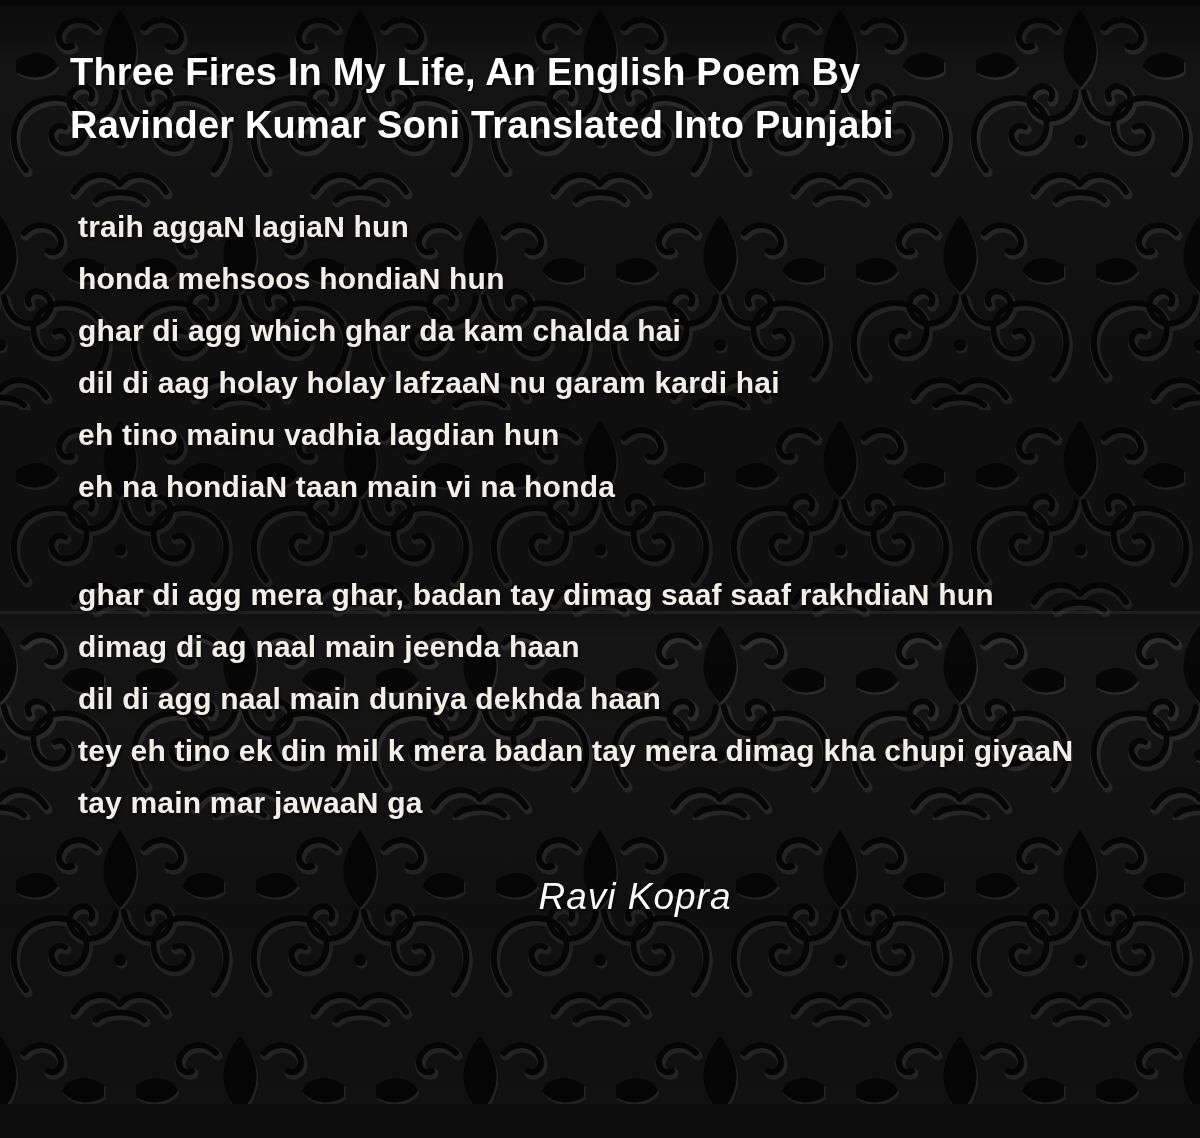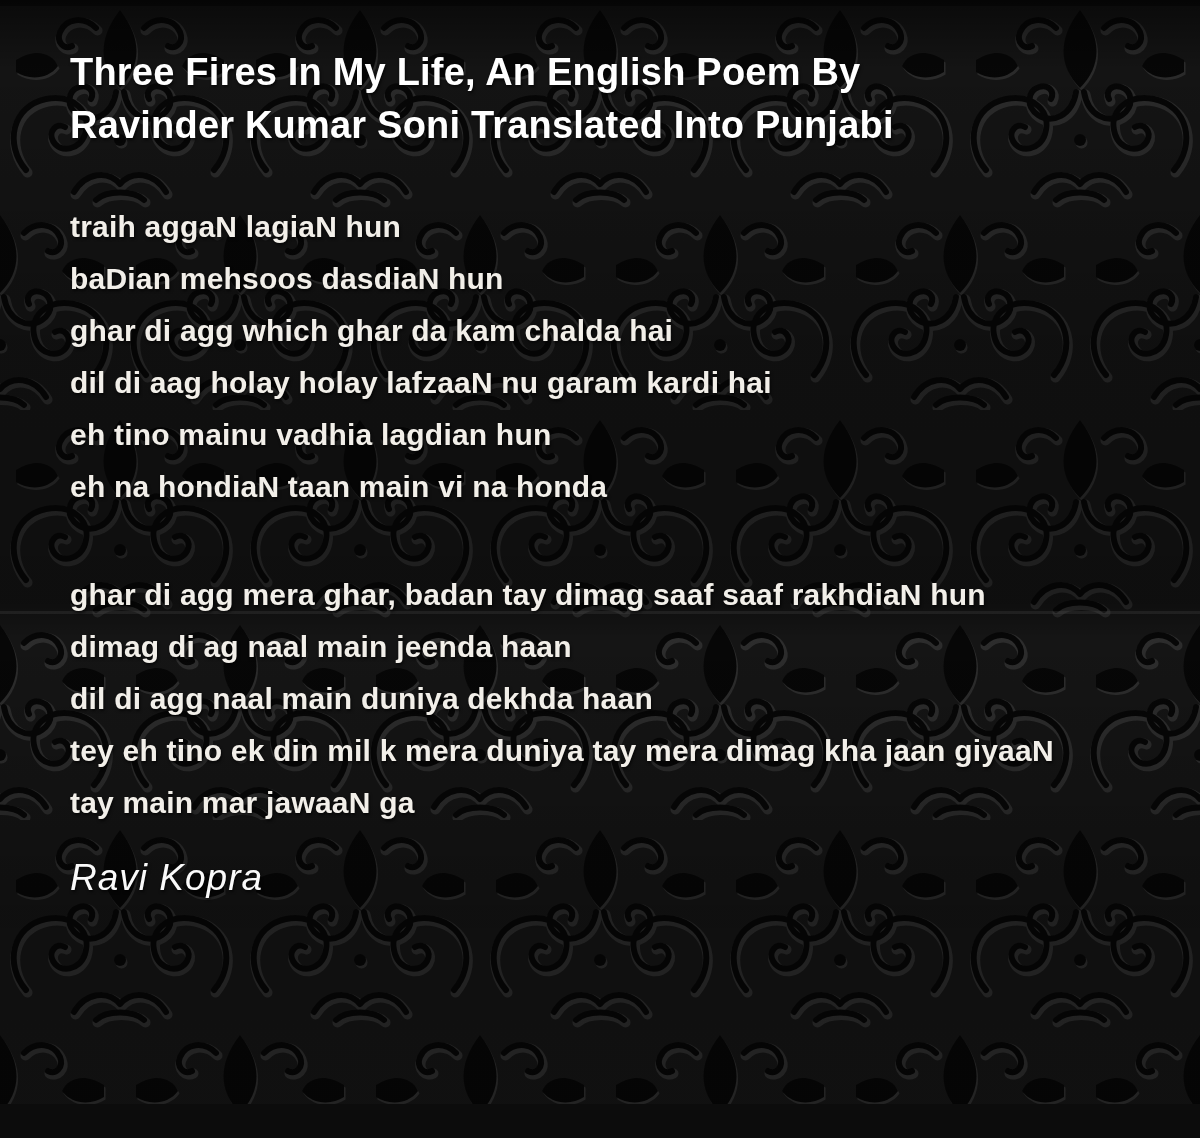--- a/index.html
+++ b/index.html
@@ -36,43 +36,44 @@
     line-height: 53px;
     color: #ffffff;
     letter-spacing: 0.2px;
     text-shadow: 1px 2px 3px rgba(0,0,0,0.65);
   }
   .title .tline {
     display: block;
     white-space: nowrap;
   }
   .stanza {
-    margin: 0;
+    margin: 8px;
     padding: 0;
   }
   .stanza-1 { margin-top: 49px; }
   .stanza-2 { margin-top: 56px; }
   .poem-line {
     margin: 0;
     font-size: 30px;
     font-weight: bold;
     line-height: 52px;
     color: #f2efe9;
     white-space: nowrap;
     letter-spacing: 0.2px;
     text-shadow: 1px 2px 3px rgba(0,0,0,0.65);
   }
   .author {
-    margin-top: 28px;
+    margin-top: 47px;
     font-size: 37px;
     font-style: italic;
     font-weight: normal;
     color: #fafafa;
     letter-spacing: 1px;
     text-shadow: 1px 2px 3px rgba(0,0,0,0.65);
+    text-align: center;
   }
 </style>
 </head>
 <body>
 
 <div class="page">
 
   <svg class="bg-svg" width="1200" height="1138" viewBox="0 0 1200 1138" aria-hidden="true">
     <defs>
       <g id="dshape" stroke-linecap="round" stroke-linejoin="round">
@@ -130,31 +131,31 @@
 
   <div class="content">
 
     <h1 class="title">
       <span class="tline">Three Fires In My Life, An English Poem By</span>
       <span class="tline">Ravinder Kumar Soni Translated Into Punjabi</span>
     </h1>
 
     <div class="stanza stanza-1">
       <p class="poem-line">traih aggaN lagiaN hun</p>
-      <p class="poem-line">baDian mehsoos dasdiaN hun</p>
+      <p class="poem-line">honda mehsoos hondiaN hun</p>
       <p class="poem-line">ghar di agg which ghar da kam chalda hai</p>
       <p class="poem-line">dil di aag holay holay lafzaaN nu garam kardi hai</p>
       <p class="poem-line">eh tino mainu vadhia lagdian hun</p>
       <p class="poem-line">eh na hondiaN taan main vi na honda</p>
     </div>
 
     <div class="stanza stanza-2">
       <p class="poem-line">ghar di agg mera ghar, badan tay dimag saaf saaf rakhdiaN hun</p>
       <p class="poem-line">dimag di ag naal main jeenda haan</p>
       <p class="poem-line">dil di agg naal main duniya dekhda haan</p>
-      <p class="poem-line">tey eh tino ek din mil k mera duniya tay mera dimag kha jaan giyaaN</p>
+      <p class="poem-line">tey eh tino ek din mil k mera badan tay mera dimag kha chupi giyaaN</p>
       <p class="poem-line">tay main mar jawaaN ga</p>
     </div>
 
     <div class="author">Ravi Kopra</div>
 
   </div>
 </div>
 
 </body></html>

